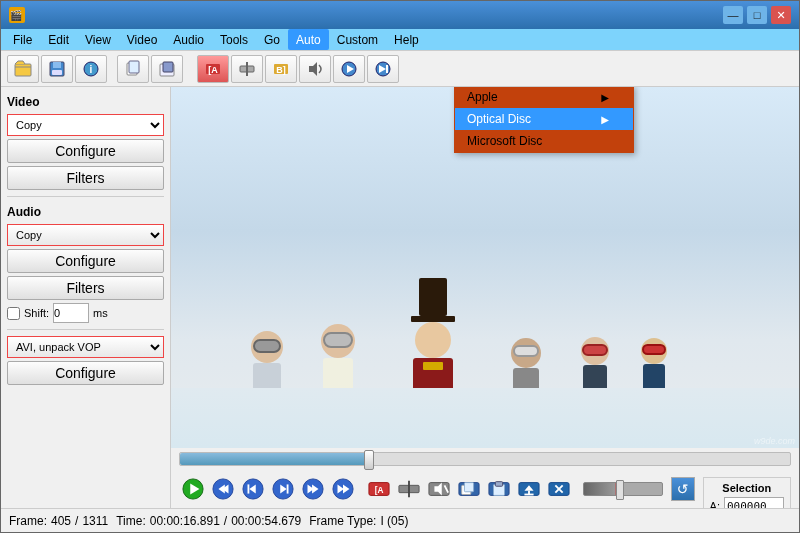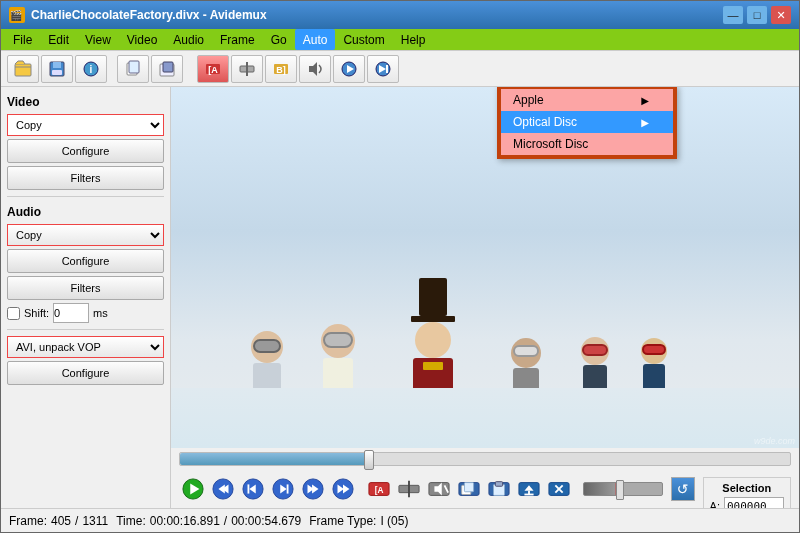--- a/index.html
+++ b/index.html
@@ -54,21 +54,21 @@
       justify-content: center;
       font-size: 11px;
       border-radius: 2px;
     }
     .title-btn.minimize { background: #6eb4e8; color: #1a1a1a; }
     .title-btn.maximize { background: #6eb4e8; color: #1a1a1a; }
     .title-btn.close { background: #d9534f; color: white; }
 
     
     .menu-bar {
-      background: #84cc16;
+      background: #7dd3fc;
       height: 22px;
       display: flex;
       align-items: center;
       border-bottom: 1px solid #ccc;
       padding: 0 4px;
     }
     .menu-item {
       padding: 2px 8px;
       cursor: pointer;
       height: 100%;
@@ -120,21 +120,21 @@
       background: white;
       font-size: 11px;
       padding: 1px 4px;
     }
     .panel-btn {
       width: 100%;
       height: 24px;
       border: 1px solid #aaa;
       background: linear-gradient(to bottom, #fdfdfd, #e0e0e0);
       cursor: pointer;
-      font-size: 11px;
+      font-size: 14px;
       border-radius: 2px;
     }
     .section-divider {
       border-top: 1px solid #ccc;
       margin: 3px 0;
     }
     .shift-row {
       display: flex;
       align-items: center;
       gap: 4px;
@@ -154,26 +154,25 @@
     .video-scene {
       width: 100%;
       height: 100%;
       position: relative;
       background: linear-gradient(to bottom, #d8eaf8 0%, #c4d8e8 40%, #e0e8ee 70%, #e8ecee 100%);
     }
     .dropdown-menu {
       position: absolute;
       top: 0px;
       left: 283px;
-      background: #fca5a5;
-      border: 4px solid #c2410c;
+      background: #c2410c;
+      border: 1px solid #c2410c;
       box-shadow: 2px 2px 6px rgba(0,0,0,0.3);
       min-width: 180px;
       z-index: 100;
-      margin-left: 43px;
     }
     .dropdown-item {
       padding: 4px 24px 4px 12px;
       cursor: pointer;
       display: flex;
       align-items: center;
       justify-content: space-between;
       font-size: 12px;
       height: 22px;
     }
@@ -380,36 +379,35 @@
     }
   </style>
 </head>
 <body>
 
 <div class="app-wrapper">
 
   <div class="title-bar">
     <div class="title-bar-left">
       <div class="title-icon">🎬</div>
-      <span>CharlieChocolateFactory.divx - Avidemux</span>
     </div>
     <div class="title-controls">
       <button class="title-btn minimize">—</button>
       <button class="title-btn maximize">□</button>
       <button class="title-btn close">✕</button>
     </div>
   </div>
 
   <div class="menu-bar">
     <div class="menu-item">File</div>
     <div class="menu-item">Edit</div>
     <div class="menu-item">View</div>
     <div class="menu-item">Video</div>
     <div class="menu-item">Audio</div>
-    <div class="menu-item">Frame</div>
+    <div class="menu-item">Tools</div>
     <div class="menu-item">Go</div>
     <div class="menu-item active" style="background:#3399ff;color:white;">Auto</div>
     <div class="menu-item">Custom</div>
     <div class="menu-item">Help</div>
   </div>
 
   <div class="toolbar">
     <button class="toolbar-btn" title="Open">
       <svg width="18" height="18" viewBox="0 0 18 18">
           <rect x="1" y="4" width="16" height="12" rx="1" fill="#f5c842" stroke="#888" stroke-width="1"></rect>

